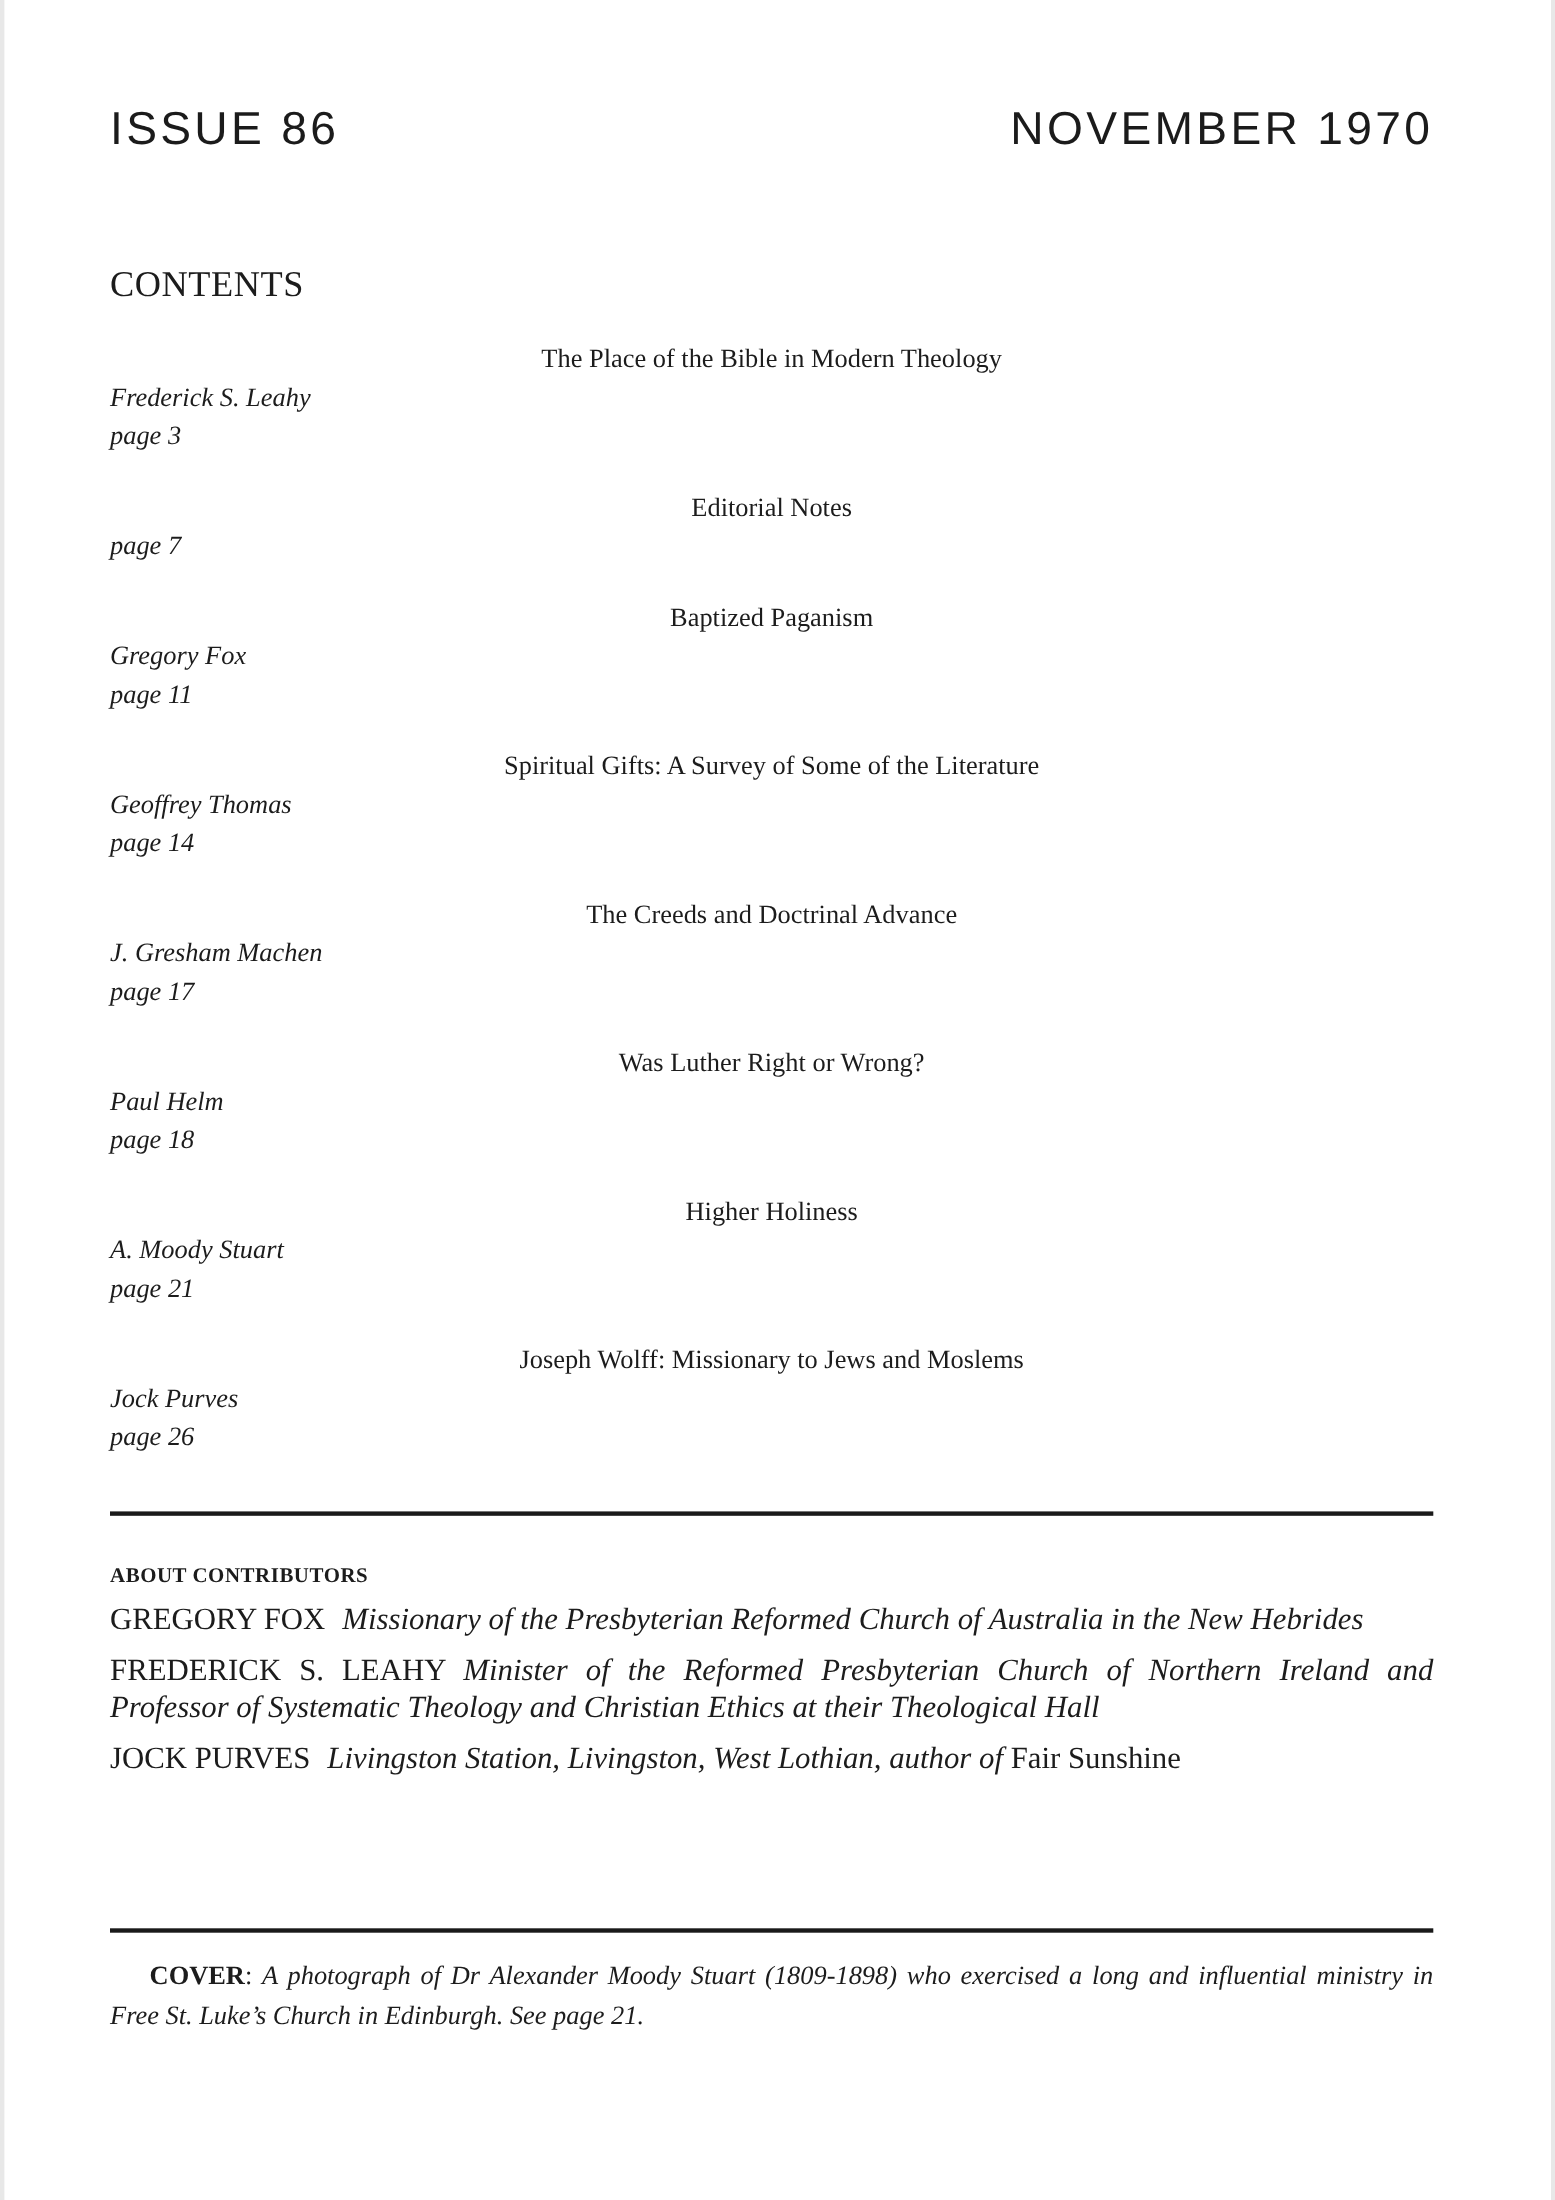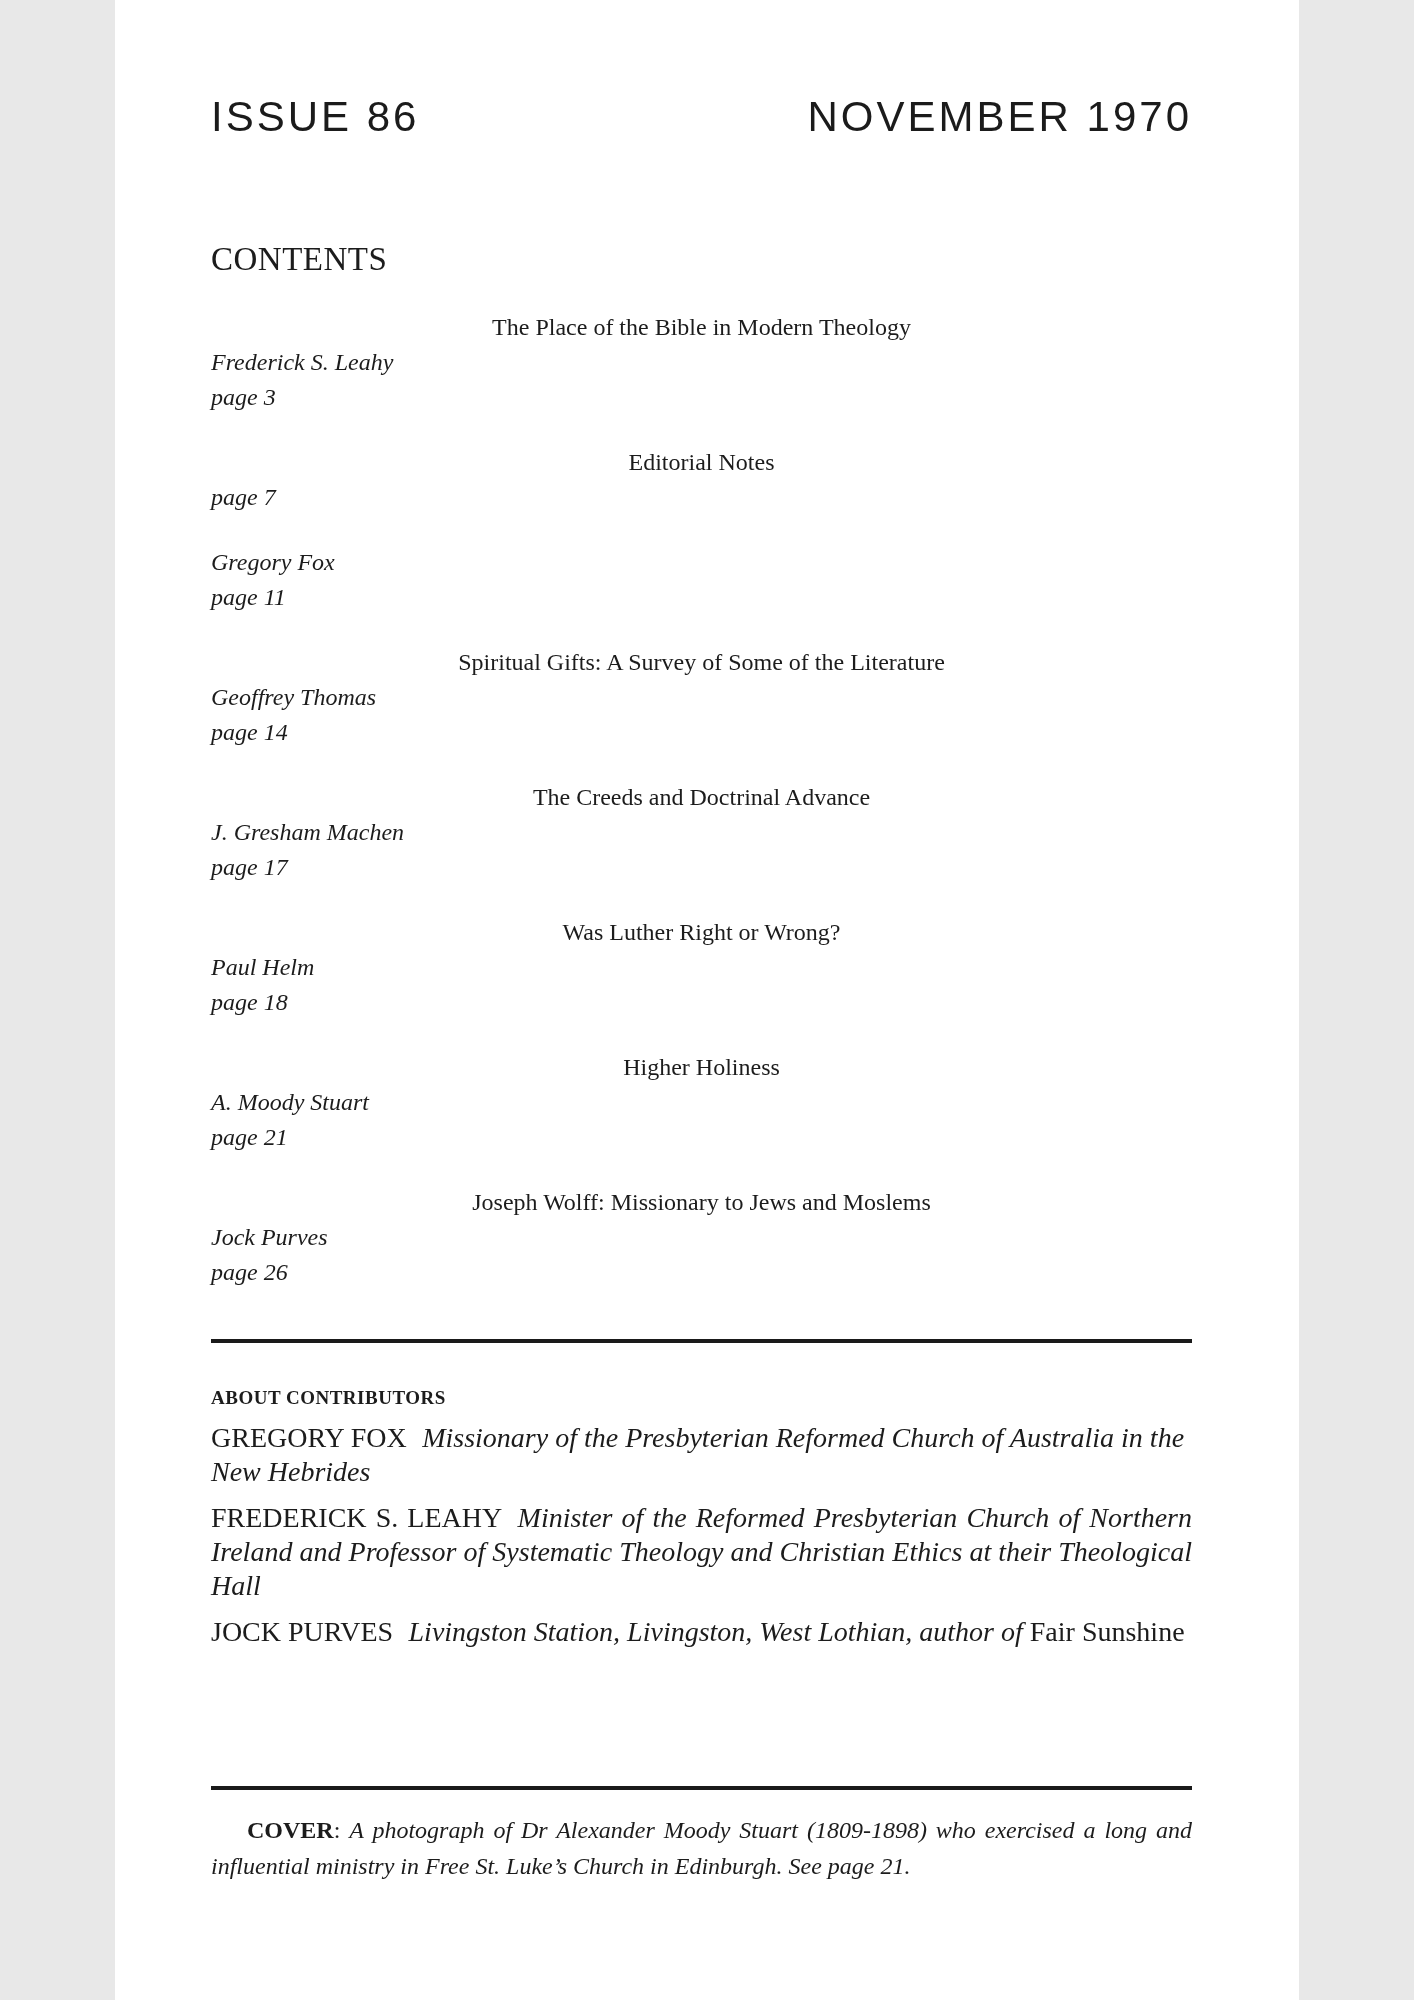--- a/index.html
+++ b/index.html
@@ -1,18 +1,18 @@
 <!DOCTYPE html>
 <html><head>
 <meta charset="utf-8">
 <style>
   html, body { margin: 0; padding: 0; background: #e8e8e8; }
   .page {
     position: relative;
-    width: 1184px;
+    width: 1406px;
     height: 2000px;
     margin: 0 auto;
     background: #ffffff;
     box-sizing: border-box;
     padding: 96px 107px 0 96px;
     color: #1c1c1c;
     font-family: "Liberation Serif", "DejaVu Serif", serif;
     overflow: hidden;
   }
 
@@ -113,20 +113,21 @@
       <div class="toc-author">Frederick S. Leahy</div>
       <div class="toc-page">page 3</div>
     </div>
 
     <div class="toc-entry">
       <div class="toc-title">Editorial Notes</div>
       <div class="toc-page">page 7</div>
     </div>
 
     <div class="toc-entry">
+      <div class="toc-title">Baptized Paganism</div>
       <div class="toc-author">Gregory Fox</div>
       <div class="toc-page">page 11</div>
     </div>
 
     <div class="toc-entry">
       <div class="toc-title">Spiritual Gifts: A Survey of Some of the Literature</div>
       <div class="toc-author">Geoffrey Thomas</div>
       <div class="toc-page">page 14</div>
     </div>
 

